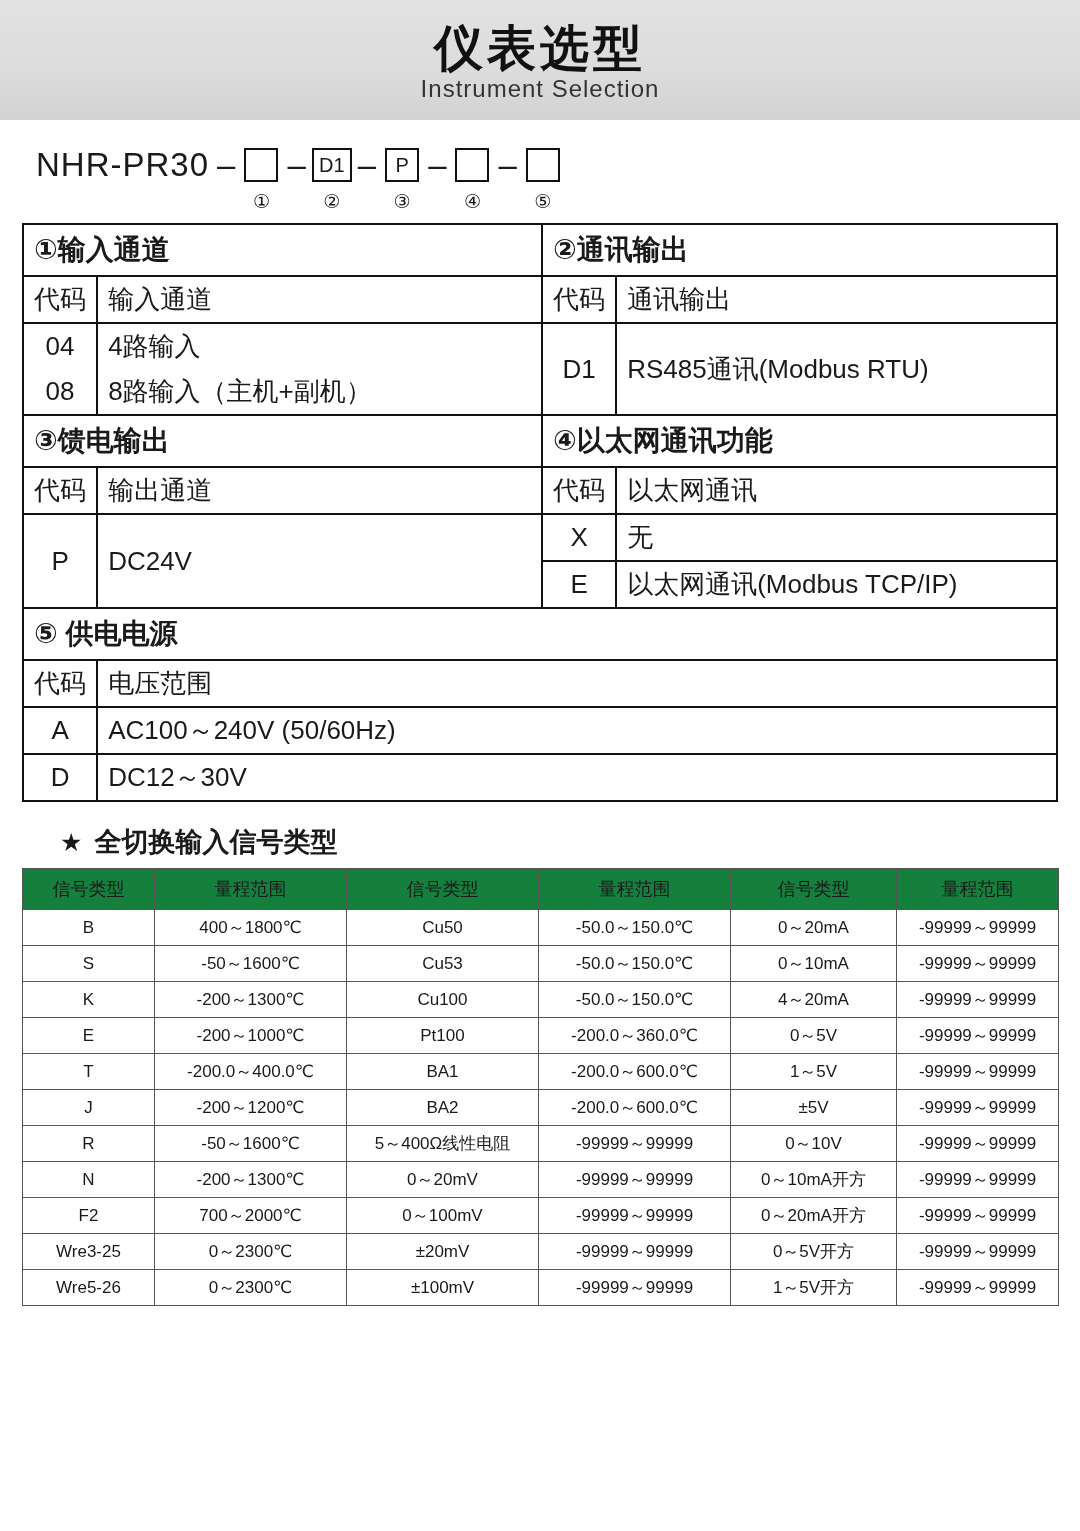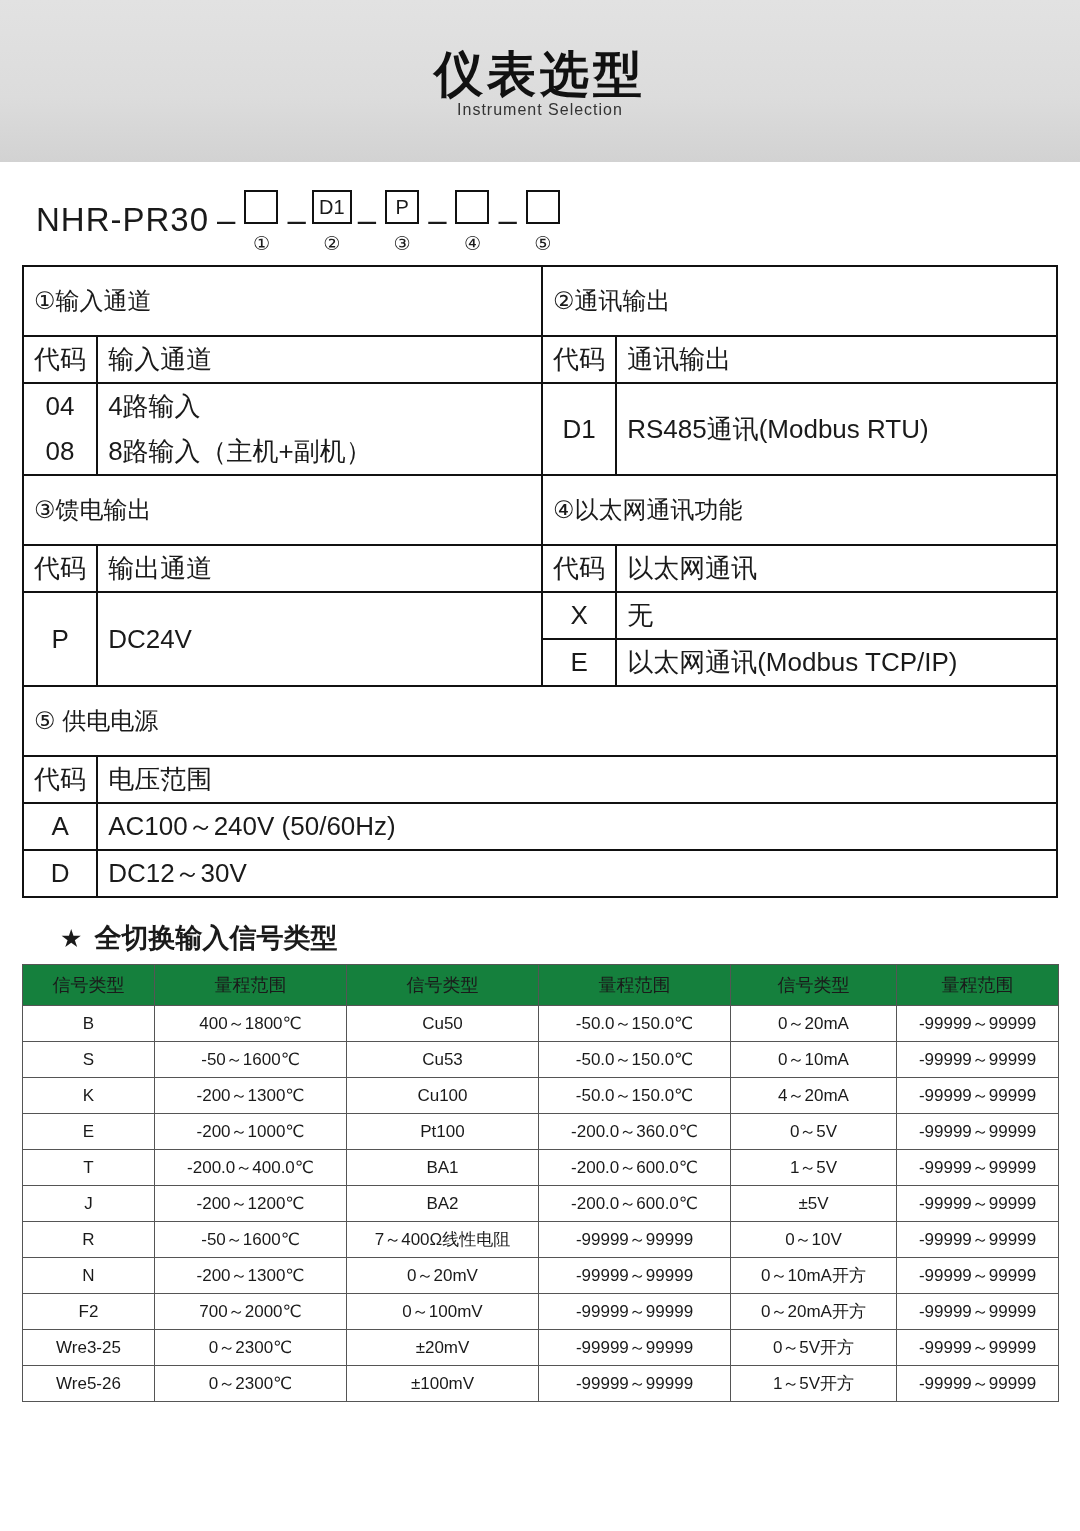--- a/index.html
+++ b/index.html
@@ -8,50 +8,50 @@
     width: 1080px;
     background: #ffffff;
     font-family: "Liberation Sans", "DejaVu Sans", sans-serif;
     color: #1a1a1a;
   }
   .page { width: 1080px; position: relative; }
 
   
   .header {
     background: linear-gradient(to bottom, #e2e2e2 0%, #dcdcdc 60%, #d2d2d2 100%);
-    height: 162px;
+    height: 120px;
     display: flex;
     flex-direction: column;
     align-items: center;
     justify-content: center;
     padding-top: 6px;
   }
   .header-title {
     font-size: 49px;
     font-weight: bold;
     letter-spacing: 4px;
     line-height: 1.05;
     color: #111;
   }
   .header-sub {
-    font-size: 16px;
+    font-size: 24px;
     letter-spacing: 1px;
     color: #333;
   }
 
   
   .model-wrap {
     padding: 22px 0 0 0;
     display: flex;
     justify-content: flex-start;
     margin-left: 36px;
   }
   .model-line {
     display: flex;
-    align-items: center;
+    align-items: flex-start;
   }
   .model-name {
     font-size: 33px;
     letter-spacing: 1px;
     line-height: 46px;
     margin-right: 6px;
     white-space: nowrap;
   }
   .seg {
     display: flex;
@@ -94,23 +94,23 @@
     width: 1036px;
     table-layout: fixed;
   }
   .sel td {
     border: 2px solid #111;
     padding: 5px 10px;
     font-size: 26px;
     vertical-align: middle;
   }
   .sel .hdr {
-    font-weight: normal;
-    font-size: 24px;
-    padding: 18px 10px;
+    font-weight: bold;
+    font-size: 28px;
+    padding: 6px 10px;
   }
   .sel .code {
     text-align: center;
     width: 74px;
   }
   .sel .codeh { text-align: left; width: 74px; margin-top: 32px; }
   .noborder-bottom { border-bottom: none !important; margin-left: 30px; }
   .noborder-top { border-top: none !important; }
 
   
@@ -343,21 +343,21 @@
           <td>J</td>
           <td>-200～1200℃</td>
           <td>BA2</td>
           <td>-200.0～600.0℃</td>
           <td>±5V</td>
           <td>-99999～99999</td>
         </tr>
         <tr>
           <td>R</td>
           <td>-50～1600℃</td>
-          <td>7～400Ω线性电阻</td>
+          <td>5～400Ω线性电阻</td>
           <td>-99999～99999</td>
           <td>0～10V</td>
           <td>-99999～99999</td>
         </tr>
         <tr>
           <td>N</td>
           <td>-200～1300℃</td>
           <td>0～20mV</td>
           <td>-99999～99999</td>
           <td>0～10mA开方</td>

